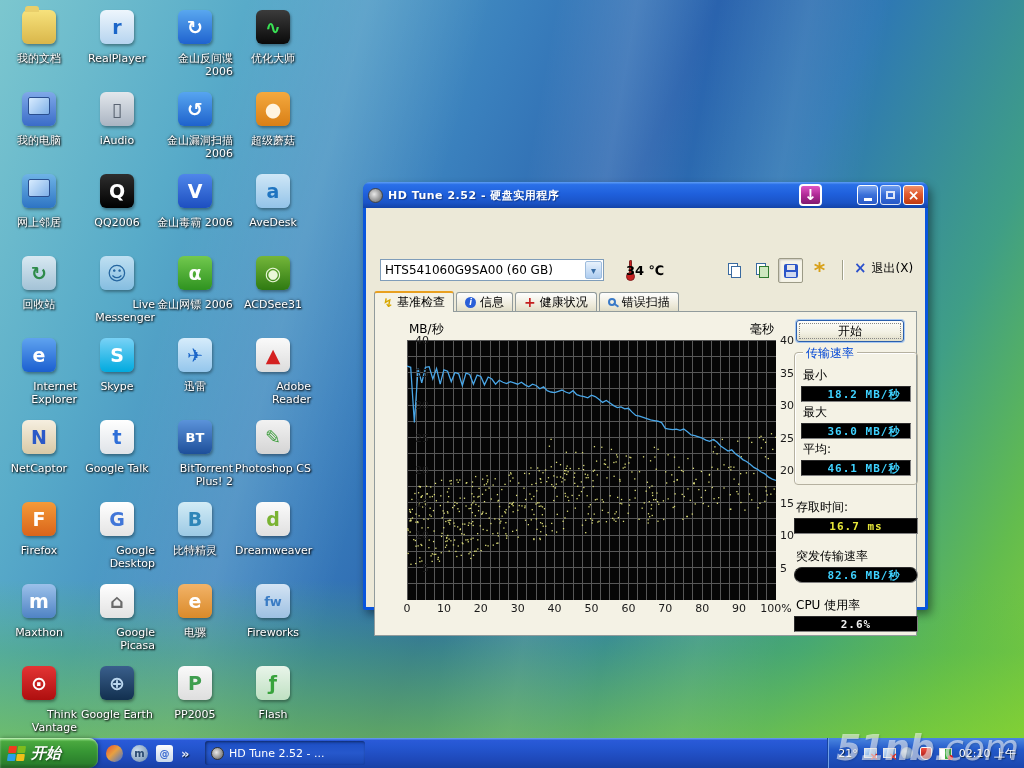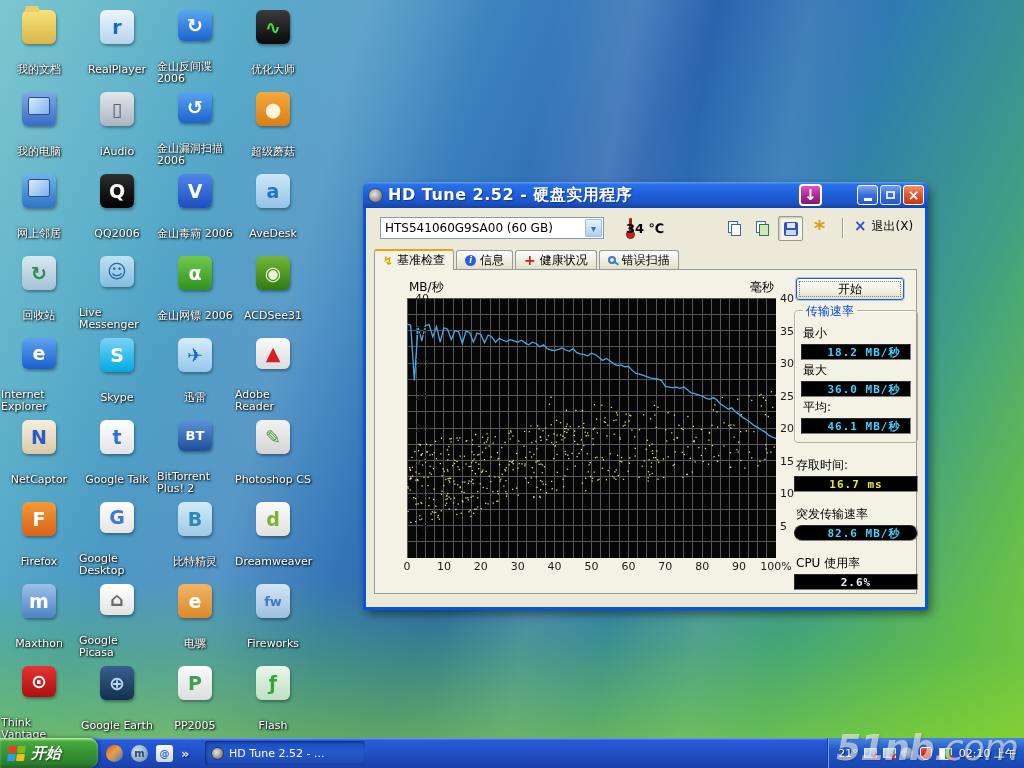--- a/index.html
+++ b/index.html
@@ -16,54 +16,54 @@
     background:linear-gradient(180deg,rgba(60,150,120,0) 0%,rgba(90,190,70,.35) 45%,rgba(130,210,50,.6) 100%); }
 
   
   #icon-grid { position:absolute; left:0; top:4px; width:314px;
     display:grid; grid-template-columns:repeat(4,78px); grid-auto-rows:82px; }
   .dicon { display:flex; flex-direction:column; align-items:center; padding-top:6px; cursor:default; }
   .tile { width:34px; height:34px; border-radius:6px; position:relative;
     display:flex; align-items:center; justify-content:center;
     font-weight:bold; font-size:19px; box-shadow:1px 2px 3px rgba(0,0,0,.35); }
   .tile span { line-height:1; }
-  .dlabel { margin-top:20px; color:#fff; font-size:11px; line-height:1.15; text-align:left;
+  .dlabel { margin-top:9px; color:#fff; font-size:11px; line-height:1.15; text-align:right;
     text-shadow:1px 1px 2px #000, 0 0 3px rgba(0,0,0,.8); max-width:76px; }
   .t-my-documents::after { content:''; position:absolute; top:-4px; left:3px; width:14px; height:6px;
     background:inherit; border-radius:3px 3px 0 0; background:#e9cf6b; }
   .t-my-computer::after, .t-network-places::after { content:''; position:absolute; top:5px; left:6px; right:6px; bottom:11px;
     background:linear-gradient(135deg,#d8ecff,#7fb0e8); border-radius:2px; border:1px solid #2a4f8f; }
 
   
   #hdtune { position:absolute; left:363px; top:183px; width:565px; height:427px;
     border-radius:7px 7px 3px 3px; box-shadow:3px 4px 10px rgba(0,0,0,.45);
     background:#ece9d8; border:3px solid #0855dd; border-top:none; }
   #titlebar { position:relative; height:26px; margin:-1px -3px 0 -3px; border-radius:7px 7px 0 0;
     background:linear-gradient(180deg,#5f9ef5 0%,#2a70e8 10%,#1f60dc 45%,#1a53c6 80%,#1243a8 100%);
     display:flex; align-items:center; padding:0 5px; }
   #titlebar .wicon { width:15px; height:15px; border-radius:50%;
     background:radial-gradient(circle at 40% 40%,#e8e8e8 0%,#a8a8a8 45%,#606060 100%);
     border:1px solid #444; margin-right:5px; flex:none; }
-  #title-text { color:#fff; font-weight:bold; font-size:16px; letter-spacing:.5px;
+  #title-text { color:#fff; font-weight:bold; font-size:11px; letter-spacing:.5px;
     text-shadow:1px 1px 1px #123a8a; white-space:nowrap; }
   .cap-btns { position:absolute; right:4px; top:3px; display:flex; gap:2px; }
   .cap { width:21px; height:20px; border-radius:3px; border:1px solid #fff;
     display:flex; align-items:center; justify-content:center; color:#fff; font-size:12px; font-weight:bold;
     background:linear-gradient(180deg,#7fa8f0 0%,#3a6fd8 50%,#2a5ac8 100%); }
   .cap.maxb { opacity:.85; }
   .cap .minbar { width:8px; height:3px; background:#fff; margin-top:8px; }
   .cap .maxsq { width:9px; height:8px; border:2px solid #fff; }
   .cap.closeb { background:linear-gradient(180deg,#f0926a 0%,#e25a30 45%,#c03a10 100%); font-size:14px; }
   #flashget-drop { position:absolute; right:106px; top:2px; width:23px; height:22px; border-radius:4px;
     border:2px solid #fff; color:#fff; font-weight:bold; font-size:15px;
     display:flex; align-items:center; justify-content:center;
     background:linear-gradient(180deg,#e055c5 0%,#b02a96 50%,#801a70 100%); }
 
   
-  #toolbar { position:relative; height:40px; }
+  #toolbar { position:relative; height:40px;margin-top:42px; }
   #drive-combo { position:absolute; left:14px; top:9px; width:224px; height:22px; background:#fff;
     border:1px solid #7f9db9; display:flex; align-items:center; font-size:12px; color:#000; }
   #drive-combo .cbtext { flex:1; padding-left:4px; white-space:nowrap; overflow:hidden; }
   #drive-combo .cbarrow { width:17px; height:18px; margin:1px; border:1px solid #9ebcdd; border-radius:2px;
     background:linear-gradient(180deg,#e8f2fc 0%,#c6dcf5 60%,#aecdf0 100%);
     display:flex; align-items:center; justify-content:center; color:#3a6ea5; font-size:10px; }
   #thermo { position:absolute; left:260px; top:10px; width:9px; height:21px; }
   #thermo .tube { position:absolute; left:3px; top:0; width:3px; height:15px; background:#c82020; border:1px solid #802020; border-bottom:none; border-radius:2px 2px 0 0; }
   #thermo .bulb { position:absolute; left:0; bottom:0; width:9px; height:9px; border-radius:50%; background:#c82020; border:1px solid #802020; }
   #temp-text { position:absolute; left:260px; top:13px; font-size:13px; font-weight:bold; color:#000; }

